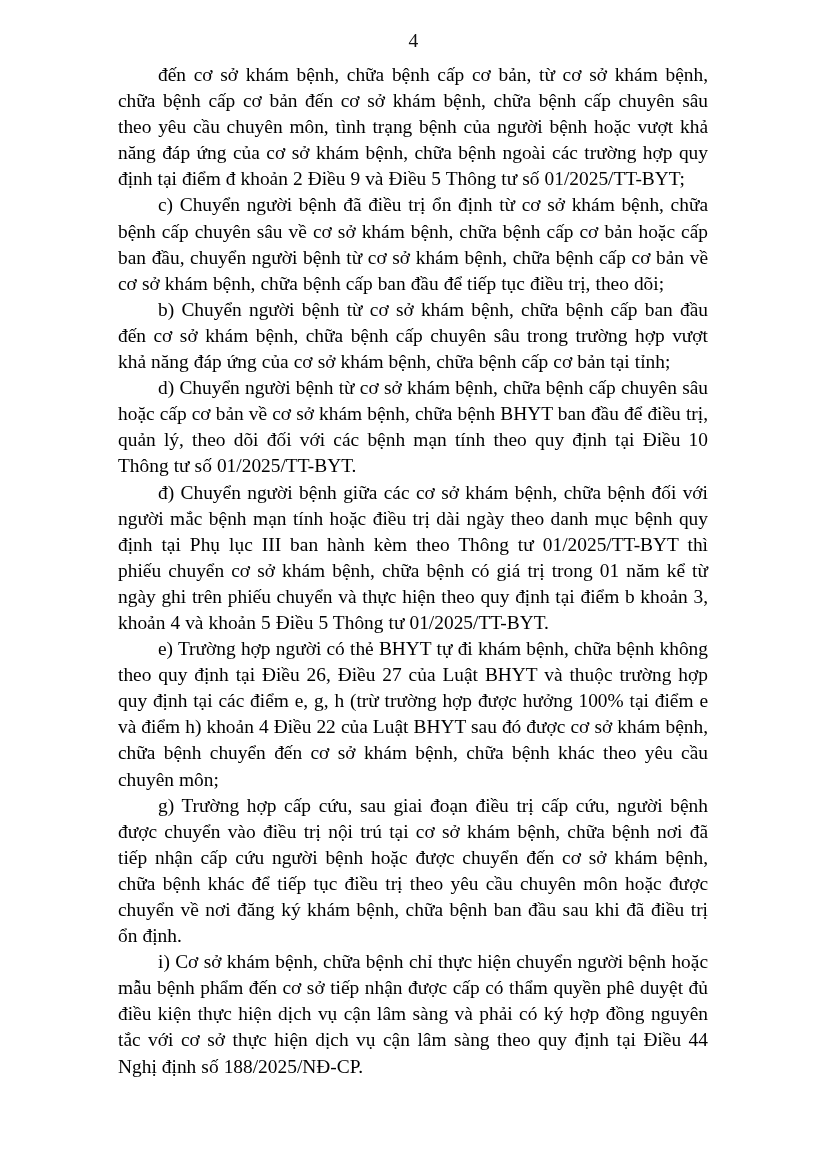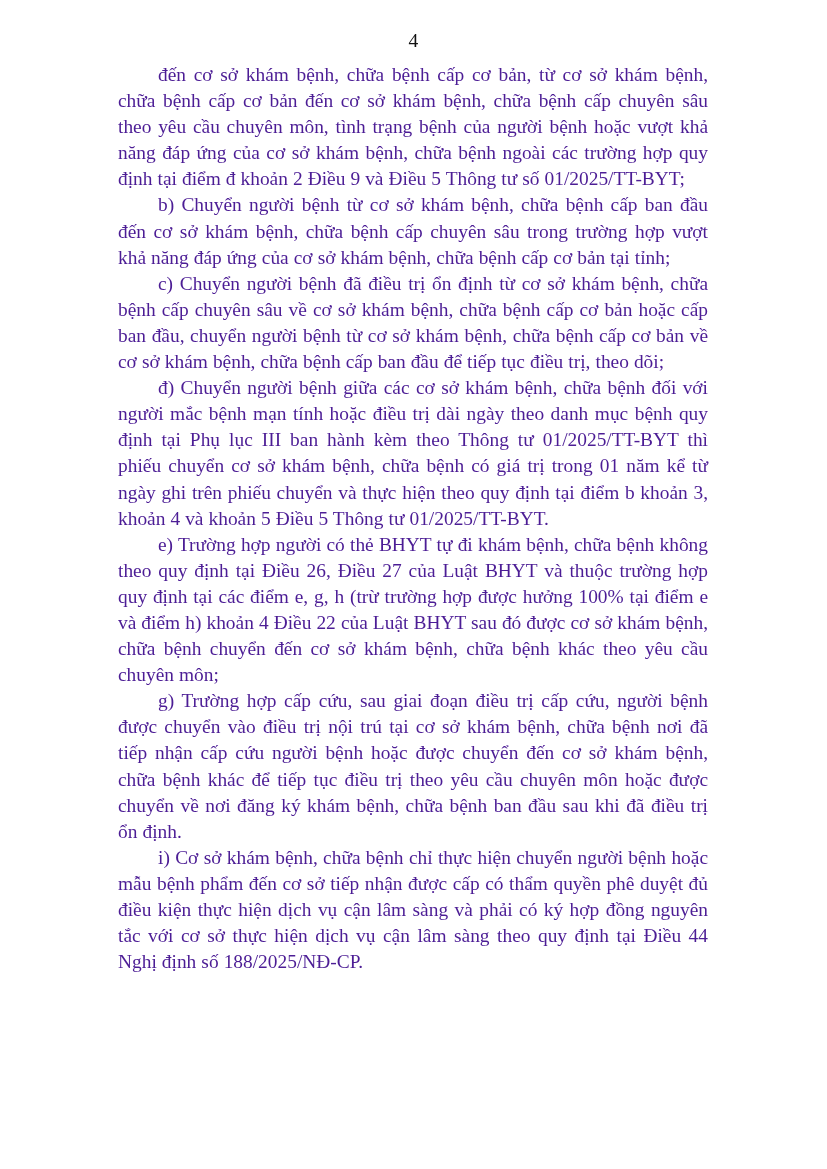--- a/index.html
+++ b/index.html
@@ -47,40 +47,41 @@
   }
 
   p.para {
     margin: 0;
     padding: 0;
     font-size: 19.4px;
     line-height: 26.1px;
     text-align: justify;
     text-justify: inter-word;
     text-indent: 40px;
-    color: #4c1d95;
+    color: #000000;
     word-spacing: 0.2px;
     hyphens: none;
   }
 </style>
 </head>
 <body>
 
 <div class="page">
 
   <div class="page-number">4</div>
 
   <div class="text-block">
 
     <p class="para">đến cơ sở khám bệnh, chữa bệnh cấp cơ bản, từ cơ sở khám bệnh, chữa bệnh cấp cơ bản đến cơ sở khám bệnh, chữa bệnh cấp chuyên sâu theo yêu cầu chuyên môn, tình trạng bệnh của người bệnh hoặc vượt khả năng đáp ứng của cơ sở khám bệnh, chữa bệnh ngoài các trường hợp quy định tại điểm đ khoản 2 Điều 9 và Điều 5 Thông tư số 01/2025/TT-BYT;</p>
 
+    <p class="para">c) Chuyển người bệnh đã điều trị ổn định từ cơ sở khám bệnh, chữa bệnh cấp chuyên sâu về cơ sở khám bệnh, chữa bệnh cấp cơ bản hoặc cấp ban đầu, chuyển người bệnh từ cơ sở khám bệnh, chữa bệnh cấp cơ bản về cơ sở khám bệnh, chữa bệnh cấp ban đầu để tiếp tục điều trị, theo dõi;</p>
+
     <p class="para">b) Chuyển người bệnh từ cơ sở khám bệnh, chữa bệnh cấp ban đầu đến cơ sở khám bệnh, chữa bệnh cấp chuyên sâu trong trường hợp vượt khả năng đáp ứng của cơ sở khám bệnh, chữa bệnh cấp cơ bản tại tỉnh;</p>
 
-    <p class="para">c) Chuyển người bệnh đã điều trị ổn định từ cơ sở khám bệnh, chữa bệnh cấp chuyên sâu về cơ sở khám bệnh, chữa bệnh cấp cơ bản hoặc cấp ban đầu, chuyển người bệnh từ cơ sở khám bệnh, chữa bệnh cấp cơ bản về cơ sở khám bệnh, chữa bệnh cấp ban đầu để tiếp tục điều trị, theo dõi;</p>
-
+    <p class="para">d) Chuyển người bệnh từ cơ sở khám bệnh, chữa bệnh cấp chuyên sâu hoặc cấp cơ bản về cơ sở khám bệnh, chữa bệnh BHYT ban đầu để điều trị, quản lý, theo dõi đối với các bệnh mạn tính theo quy định tại Điều 10 Thông tư số 01/2025/TT-BYT.</p>
 
     <p class="para">đ) Chuyển người bệnh giữa các cơ sở khám bệnh, chữa bệnh đối với người mắc bệnh mạn tính hoặc điều trị dài ngày theo danh mục bệnh quy định tại Phụ lục III ban hành kèm theo Thông tư 01/2025/TT-BYT thì phiếu chuyển cơ sở khám bệnh, chữa bệnh có giá trị trong 01 năm kể từ ngày ghi trên phiếu chuyển và thực hiện theo quy định tại điểm b khoản 3, khoản 4 và khoản 5 Điều 5 Thông tư 01/2025/TT-BYT.</p>
 
     <p class="para">e) Trường hợp người có thẻ BHYT tự đi khám bệnh, chữa bệnh không theo quy định tại Điều 26, Điều 27 của Luật BHYT và thuộc trường hợp quy định tại các điểm e, g, h (trừ trường hợp được hưởng 100% tại điểm e và điểm h) khoản 4 Điều 22 của Luật BHYT sau đó được cơ sở khám bệnh, chữa bệnh chuyển đến cơ sở khám bệnh, chữa bệnh khác theo yêu cầu chuyên môn;</p>
 
     <p class="para">g) Trường hợp cấp cứu, sau giai đoạn điều trị cấp cứu, người bệnh được chuyển vào điều trị nội trú tại cơ sở khám bệnh, chữa bệnh nơi đã tiếp nhận cấp cứu người bệnh hoặc được chuyển đến cơ sở khám bệnh, chữa bệnh khác để tiếp tục điều trị theo yêu cầu chuyên môn hoặc được chuyển về nơi đăng ký khám bệnh, chữa bệnh ban đầu sau khi đã điều trị ổn định.</p>
 
 
     <p class="para">i) Cơ sở khám bệnh, chữa bệnh chỉ thực hiện chuyển người bệnh hoặc mẫu bệnh phẩm đến cơ sở tiếp nhận được cấp có thẩm quyền phê duyệt đủ điều kiện thực hiện dịch vụ cận lâm sàng và phải có ký hợp đồng nguyên tắc với cơ sở thực hiện dịch vụ cận lâm sàng theo quy định tại Điều 44 Nghị định số 188/2025/NĐ-CP.</p>
 

